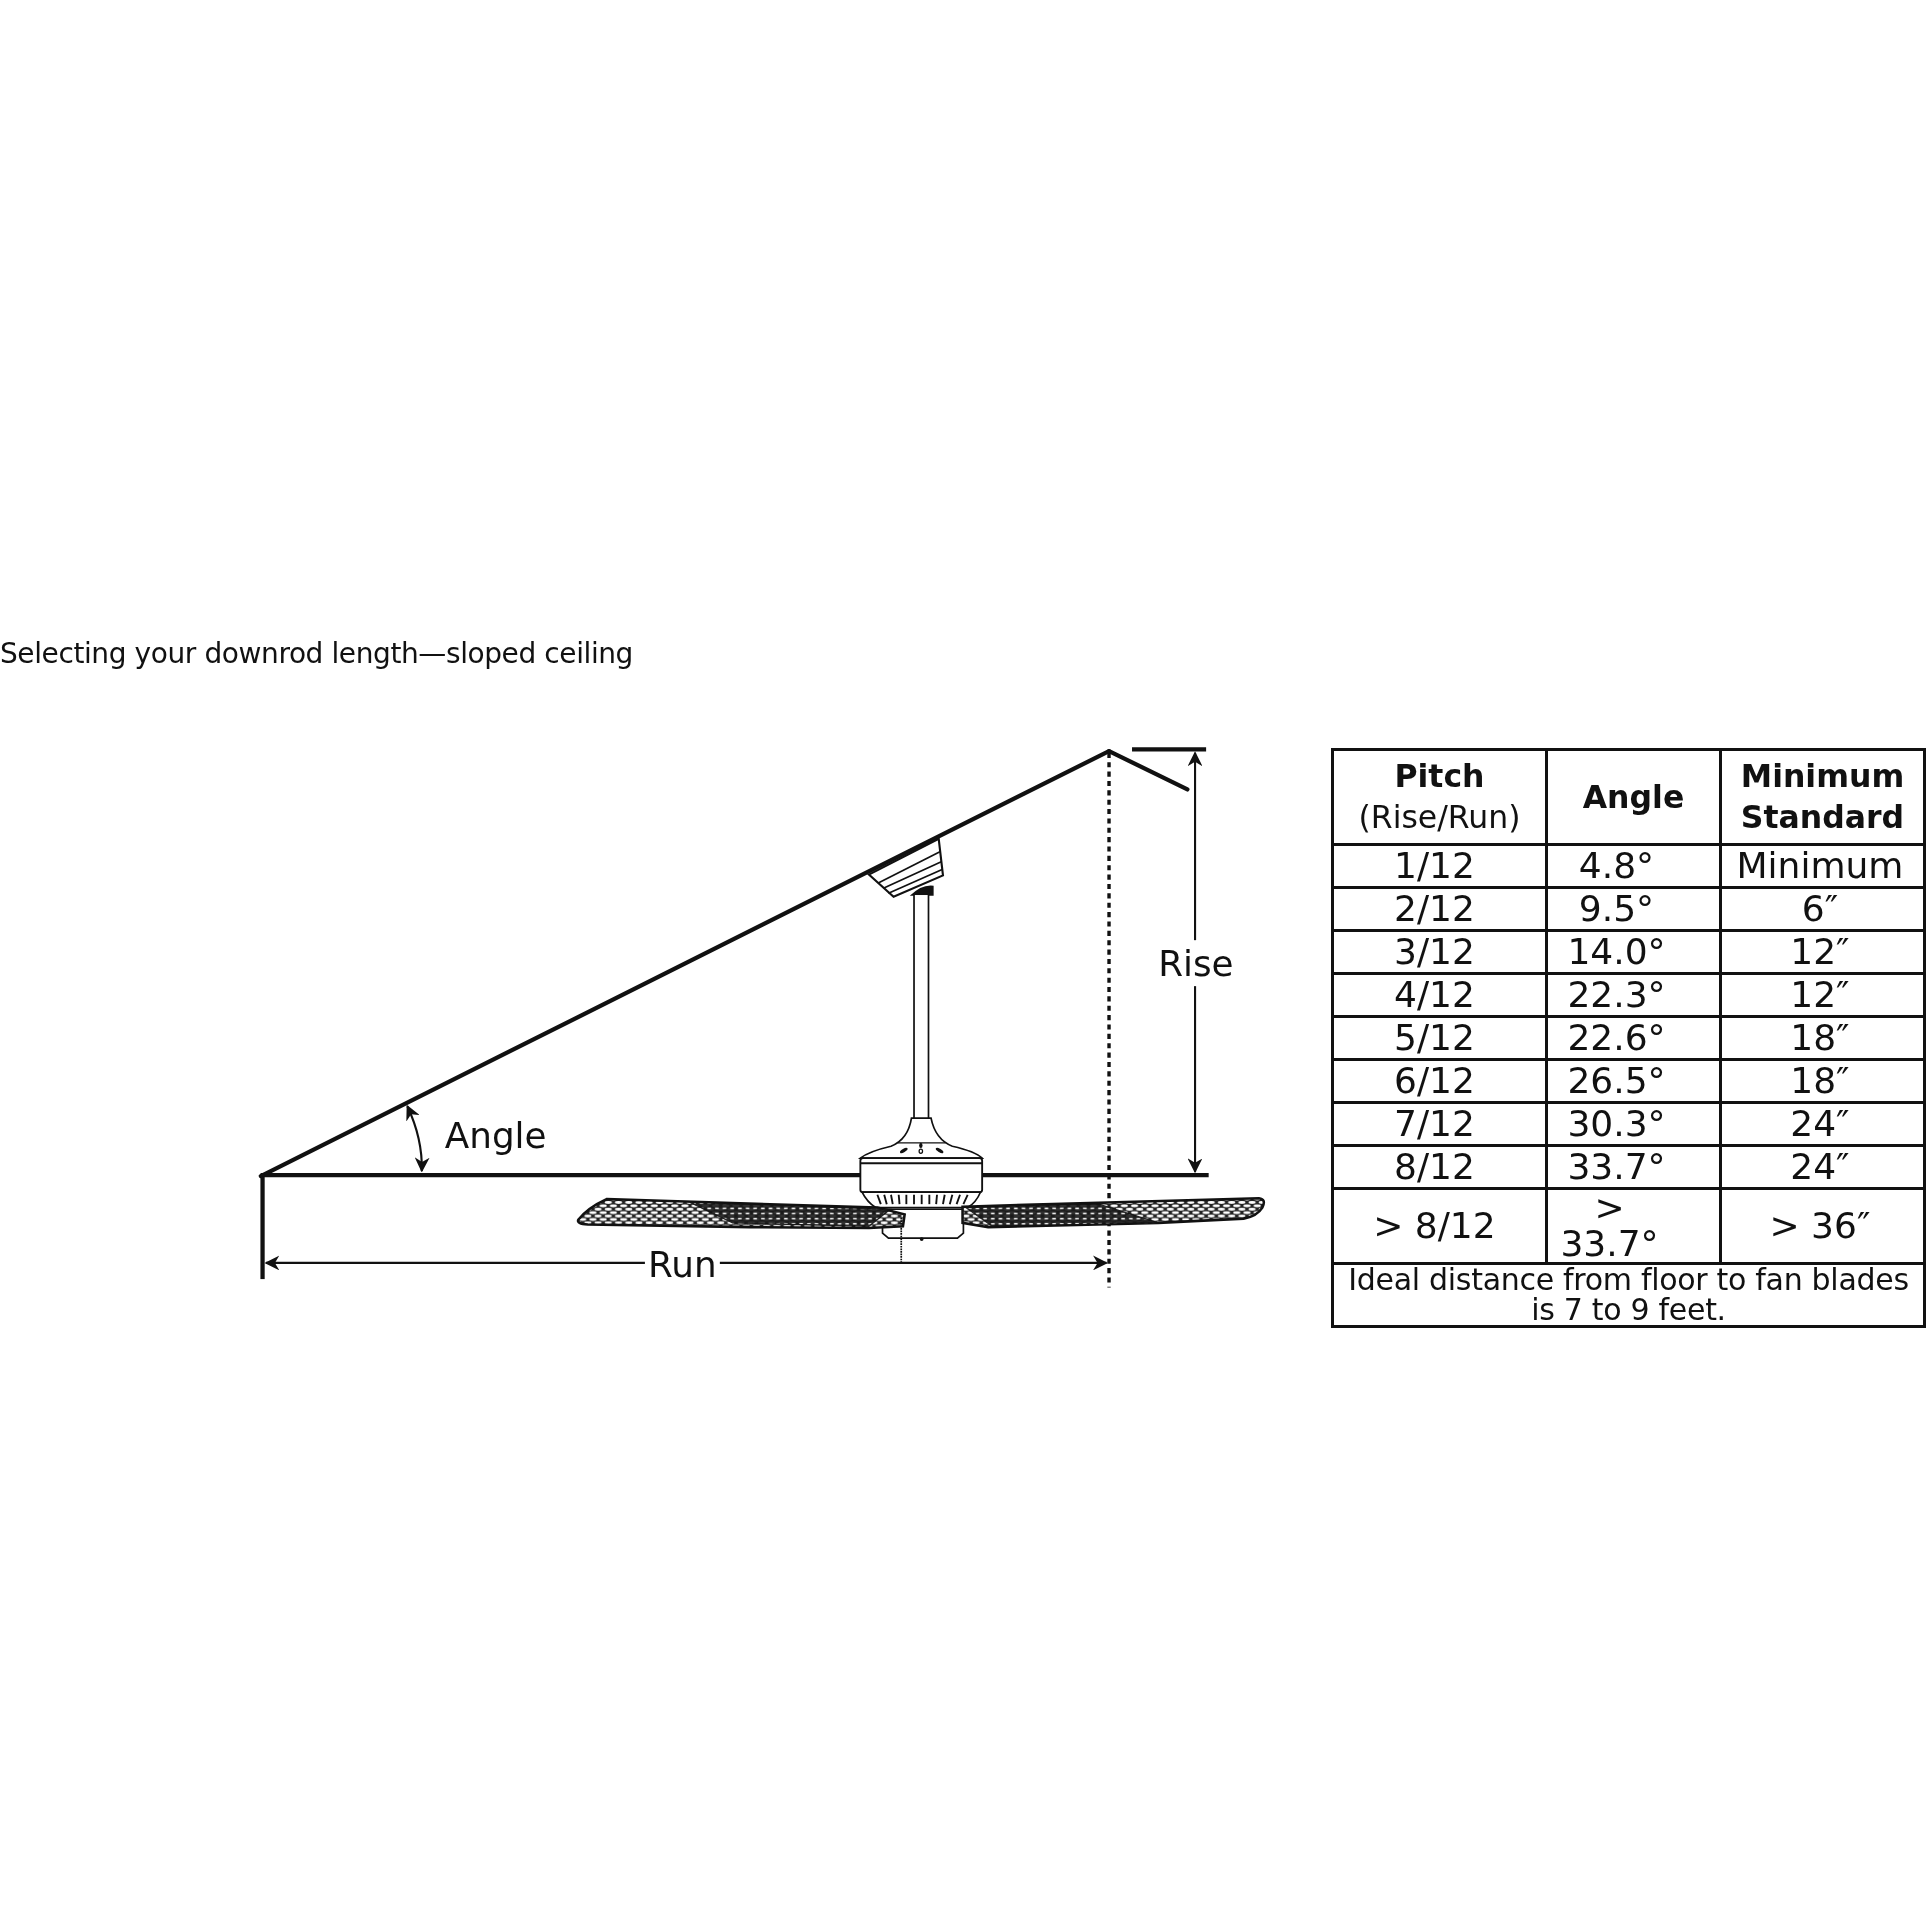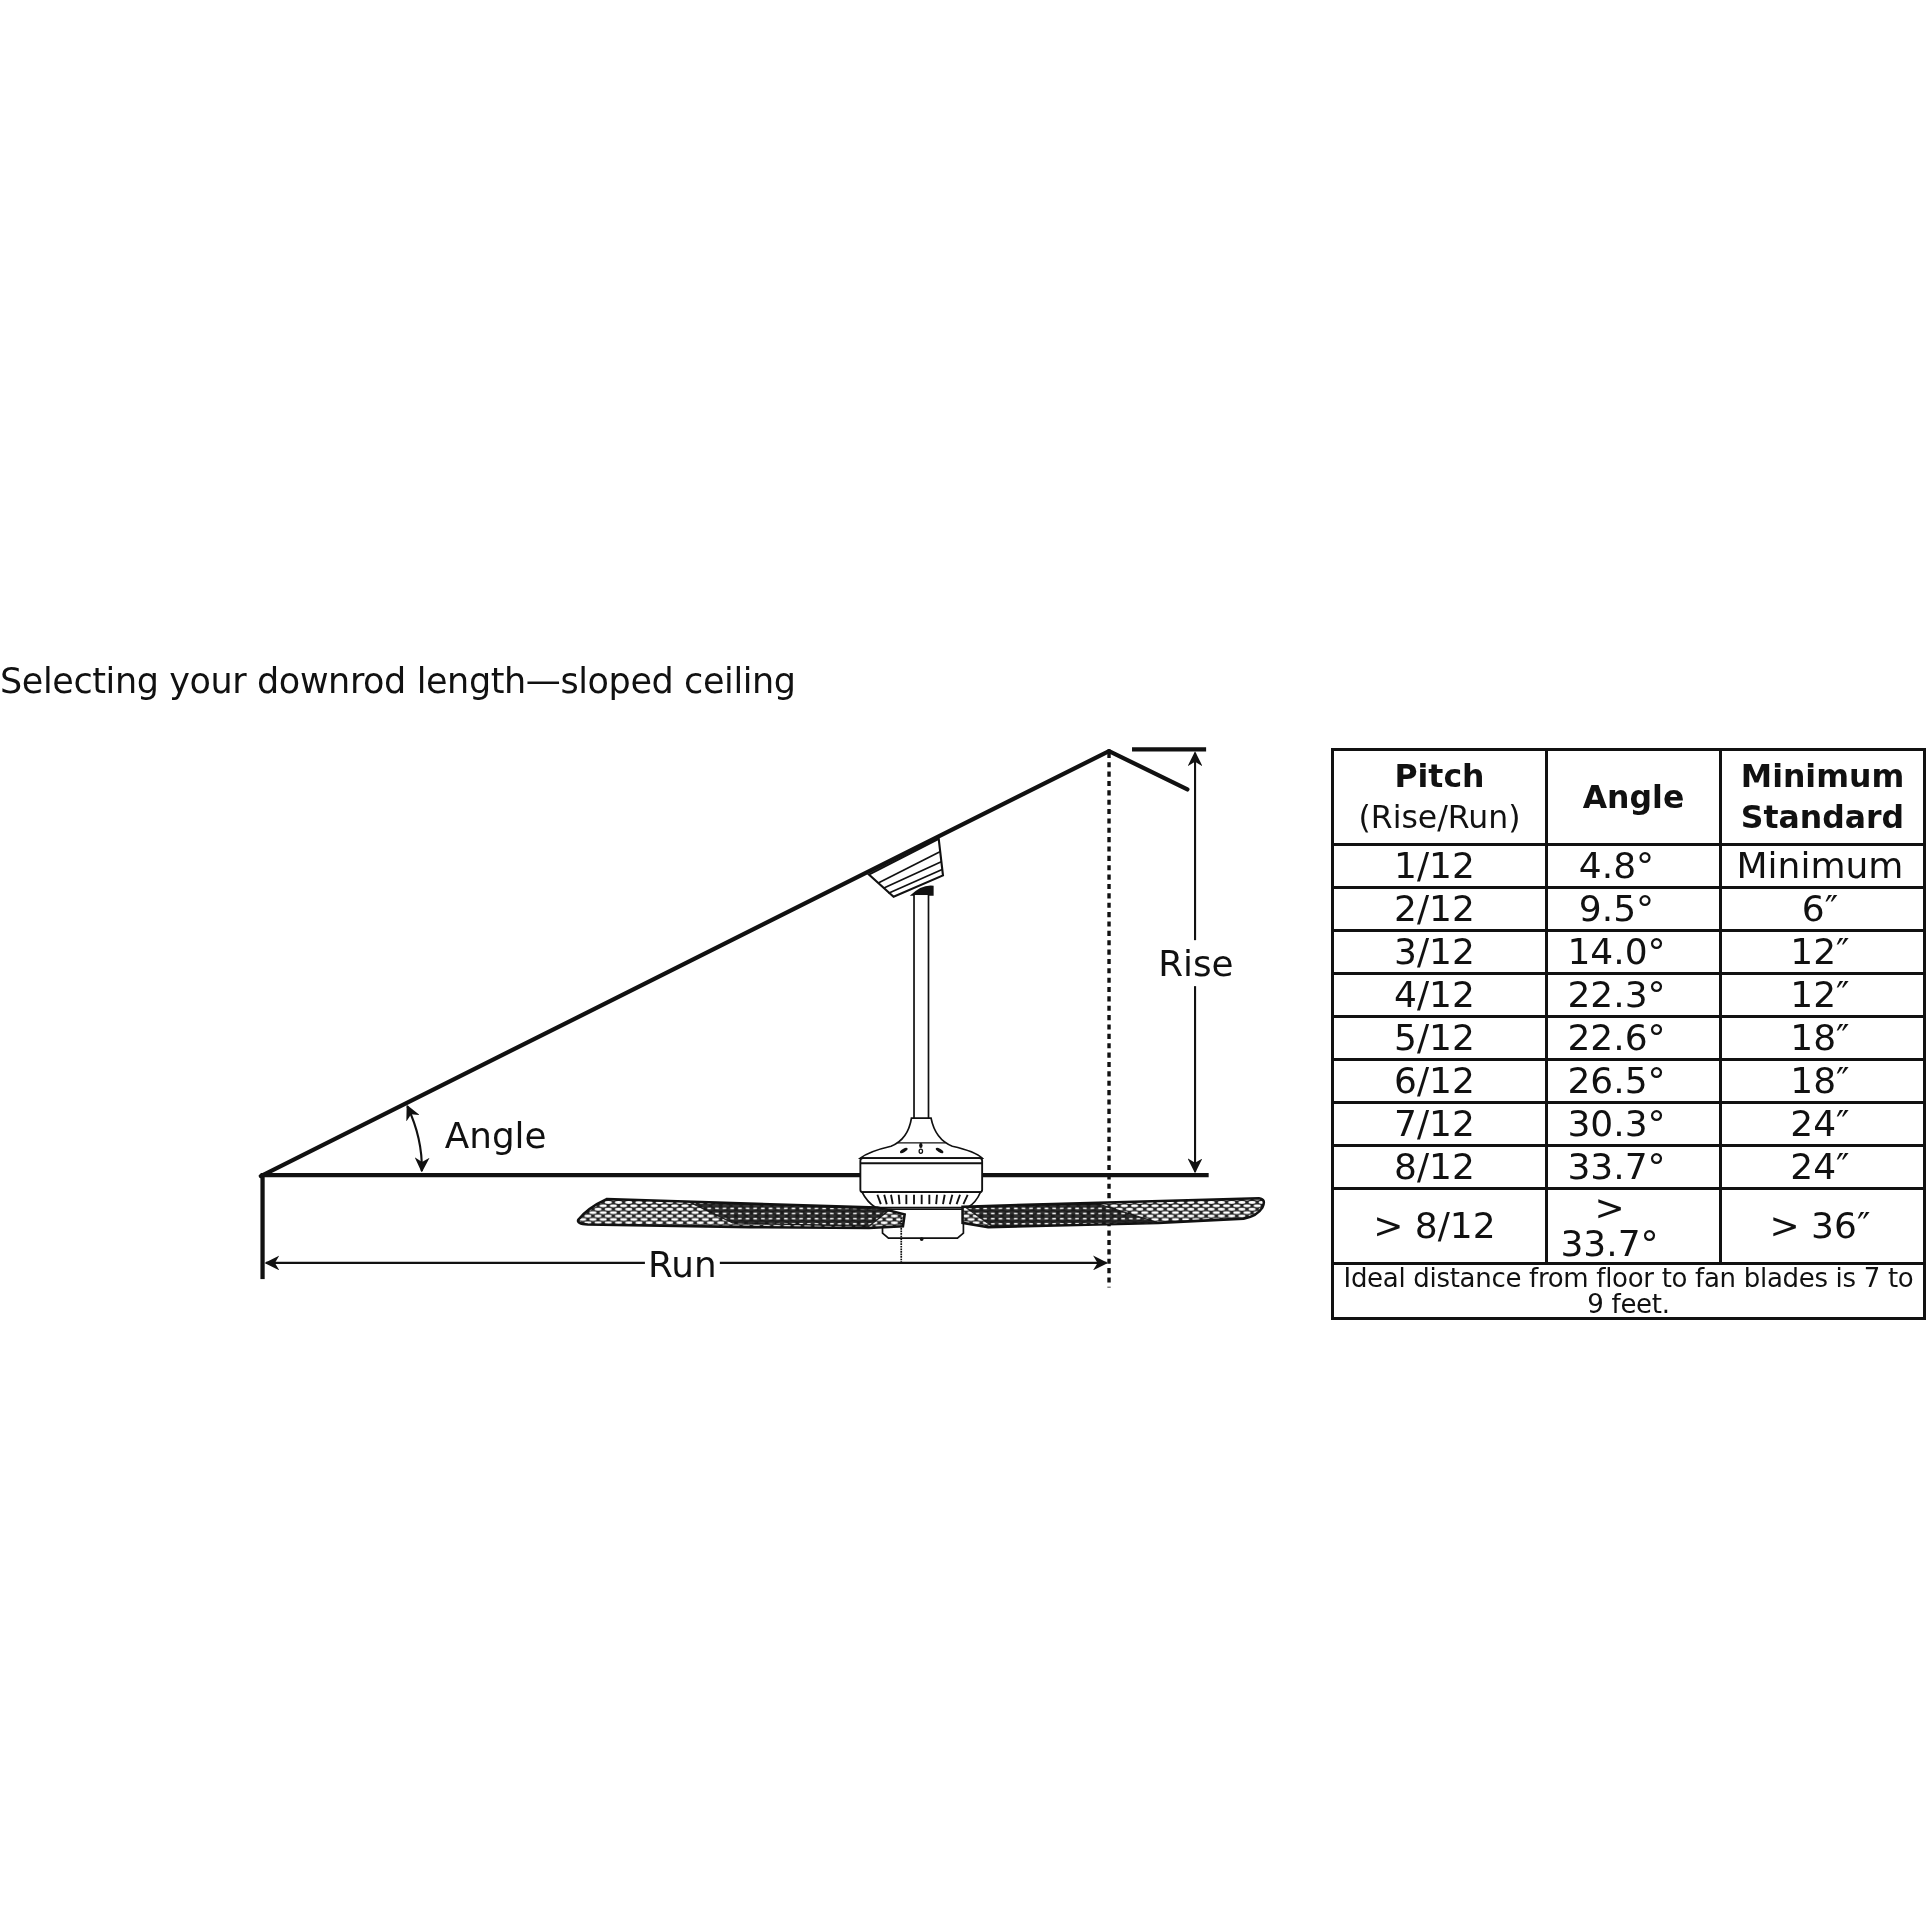--- a/index.html
+++ b/index.html
@@ -1,31 +1,31 @@
 <!DOCTYPE html>
 <html style="font-size:13.6px"><head>
 <meta charset="utf-8">
 <style>
   html, body { margin: 0; padding: 0; background: #ffffff; }
   body { width: 1928px; height: 1928px; position: relative; overflow: hidden;
          font-family: "DejaVu Sans", "Liberation Sans", sans-serif; color: #111; }
-  .title { position: absolute; left: 0px; top: 637px; font-size: 35px; font-weight: 400;
-           letter-spacing: -0.4px; white-space: nowrap; color: #111; margin-top: 24px; }
+  .title { position: absolute; left: 0px; top: 637px; font-size: 28px; font-weight: 400;
+           letter-spacing: -0.4px; white-space: nowrap; color: #111; }
   svg.diagram { position: absolute; left: 0; top: 0; }
   .dlabel { font-family: "DejaVu Sans", "Liberation Sans", sans-serif; font-size: 42px; fill: #111; }
   table.pitch { position: absolute; left: 1331px; top: 748px; width: 591px;
                 border-collapse: collapse; border: 3.4px solid #111; table-layout: fixed; }
   table.pitch td, table.pitch th { border: 3px solid #111; padding: 0; text-align: center;
                 font-size: 36px; line-height: 1.0; color: #111; }
   table.pitch th { font-weight: 700; height: 92px; font-size: 31.5px; line-height: 41px; }
   table.pitch tr.row td { height: 40px; }
   table.pitch td.angle { text-align: center; padding-right: 34px; }
   table.pitch td.down { text-align: center; padding-right: 5.1px; }
   table.pitch td.pitchv { padding-right: 10.2px; }
-  table.pitch td.foot { font-size: 26px; height: 32px; letter-spacing: -0.3px; }
+  table.pitch td.foot { font-size: 30px; height: 32px; letter-spacing: -0.3px; }
   .col1 { width: 214px; } .col2 { width: 174px; } .col3 { width: 204px; }
 </style>
 </head>
 <body>
 
 <div class="title">Selecting your downrod length—sloped ceiling</div>
 
 <svg class="diagram" width="1329" height="1928" viewBox="0 0 1560 2264" xmlns="http://www.w3.org/2000/svg">
   <defs>
     <marker id="ah" viewBox="0 0 10 10" refX="9" refY="5" markerWidth="7" markerHeight="7" orient="auto-start-reverse">

